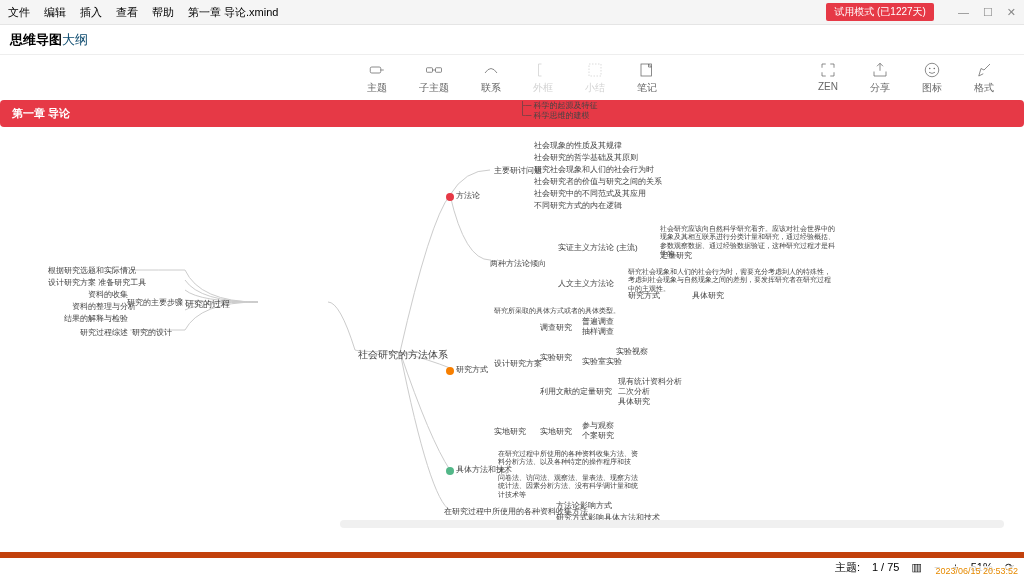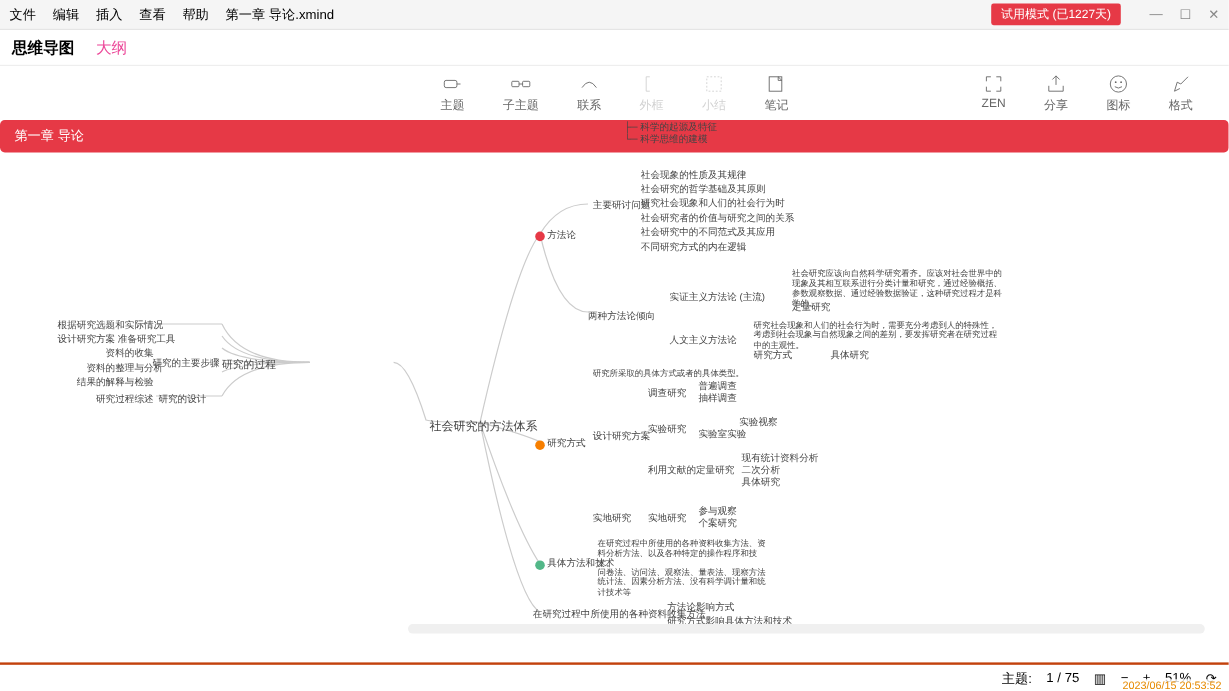--- a/index.html
+++ b/index.html
@@ -1,35 +1,35 @@
 <!DOCTYPE html>
 <html><head>
 <meta charset="utf-8">
 <style>
 *{margin:0;padding:0;box-sizing:border-box;font-family:"Microsoft YaHei",sans-serif}
 body{background:#fff;width:1024px;height:576px;overflow:hidden;position:relative}
 .menubar{height:25px;background:#f5f5f5;display:flex;align-items:center;padding:0 8px;font-size:11px;gap:14px;border-bottom:1px solid #e5e5e5}
 .menubar .spacer{flex:1}
 .trial{background:#e63946;color:#fff;padding:2px 8px;font-size:10px;border-radius:2px}
 .wincontrols{display:flex;gap:14px;margin-left:10px;color:#888}
-.tabs{height:30px;display:flex;align-items:center;padding:0 10px;font-size:13px;gap:18px;border-bottom:1px solid #eee}
+.tabs{height:30px;display:flex;align-items:center;padding:0 10px;font-size:13px;border-bottom:1px solid #eee}
 .tabs .active{font-weight:600}
-.tabs .inactive{color:#ec4899}
+.tabs .inactive{color:#0c4a6e}
 .toolbar{height:45px;display:flex;align-items:center;justify-content:center;gap:40px;font-size:10px;color:#666;position:relative}
 .tbtn{display:flex;flex-direction:column;align-items:center;gap:2px;cursor:pointer}
 .tbtn svg{width:18px;height:18px}
 .tgroup{display:flex;gap:32px}
 .canvas{position:absolute;top:100px;left:0;right:0;bottom:24px;background:#fff;overflow:hidden}
 .node{position:absolute;font-size:8px;color:#444;white-space:nowrap}
-.root{background:#e63946;color:#fff;padding:6px 12px;border-radius:4px;font-size:11px;font-weight:400;left:258px;top:190px}
+.root{background:#e63946;color:#fff;padding:6px 12px;border-radius:4px;font-size:11px;font-weight:700;left:258px;top:190px}
 .tag{position:absolute;width:8px;height:8px;border-radius:50%}
 .red{background:#e63946}.orange{background:#f77f00}.green{background:#52b788}
 svg.branches{position:absolute;left:0;top:0;width:1024px;height:460px;pointer-events:none}
 svg.branches path{stroke:#ccc;stroke-width:1;fill:none}
-.statusbar{position:absolute;bottom:0;left:0;right:0;height:24px;display:flex;align-items:center;justify-content:flex-end;padding:0 10px;font-size:11px;gap:12px;border-top:2px solid #c2410c}
+.statusbar{position:absolute;bottom:0;left:0;right:0;height:24px;display:flex;align-items:center;justify-content:flex-end;padding:0 10px;font-size:11px;gap:12px;border-top:6px solid #c2410c}
 .scrollhint{position:absolute;bottom:24px;left:340px;right:20px;height:8px;background:#f0f0f0;border-radius:4px}
 .timestamp{position:absolute;bottom:0;right:4px;font-size:9px;color:#e68a00;background:rgba(255,255,255,.8);padding:0 2px}
 .floating{position:absolute;left:480px;top:10px;background:#fff;border:1px solid #dce4ec;border-radius:3px;padding:3px 6px;font-size:8px;color:#555;max-width:120px;white-space:normal;box-shadow:0 1px 3px rgba(0,0,0,.08)}
 </style>
 </head>
 <body>
 
 <div class="menubar">
   <span>文件</span>
   <span>编辑</span>

